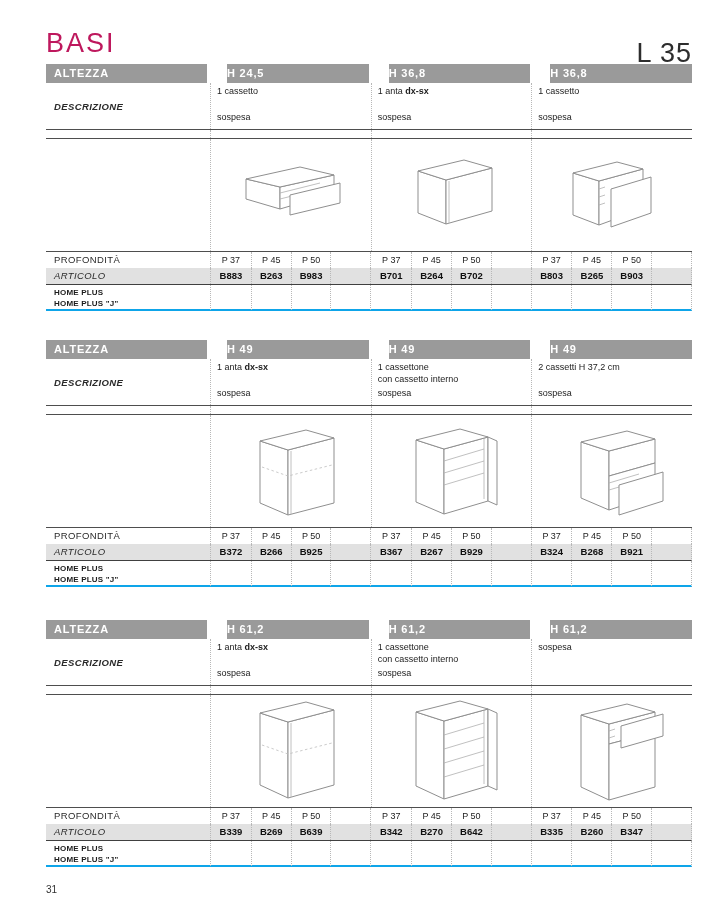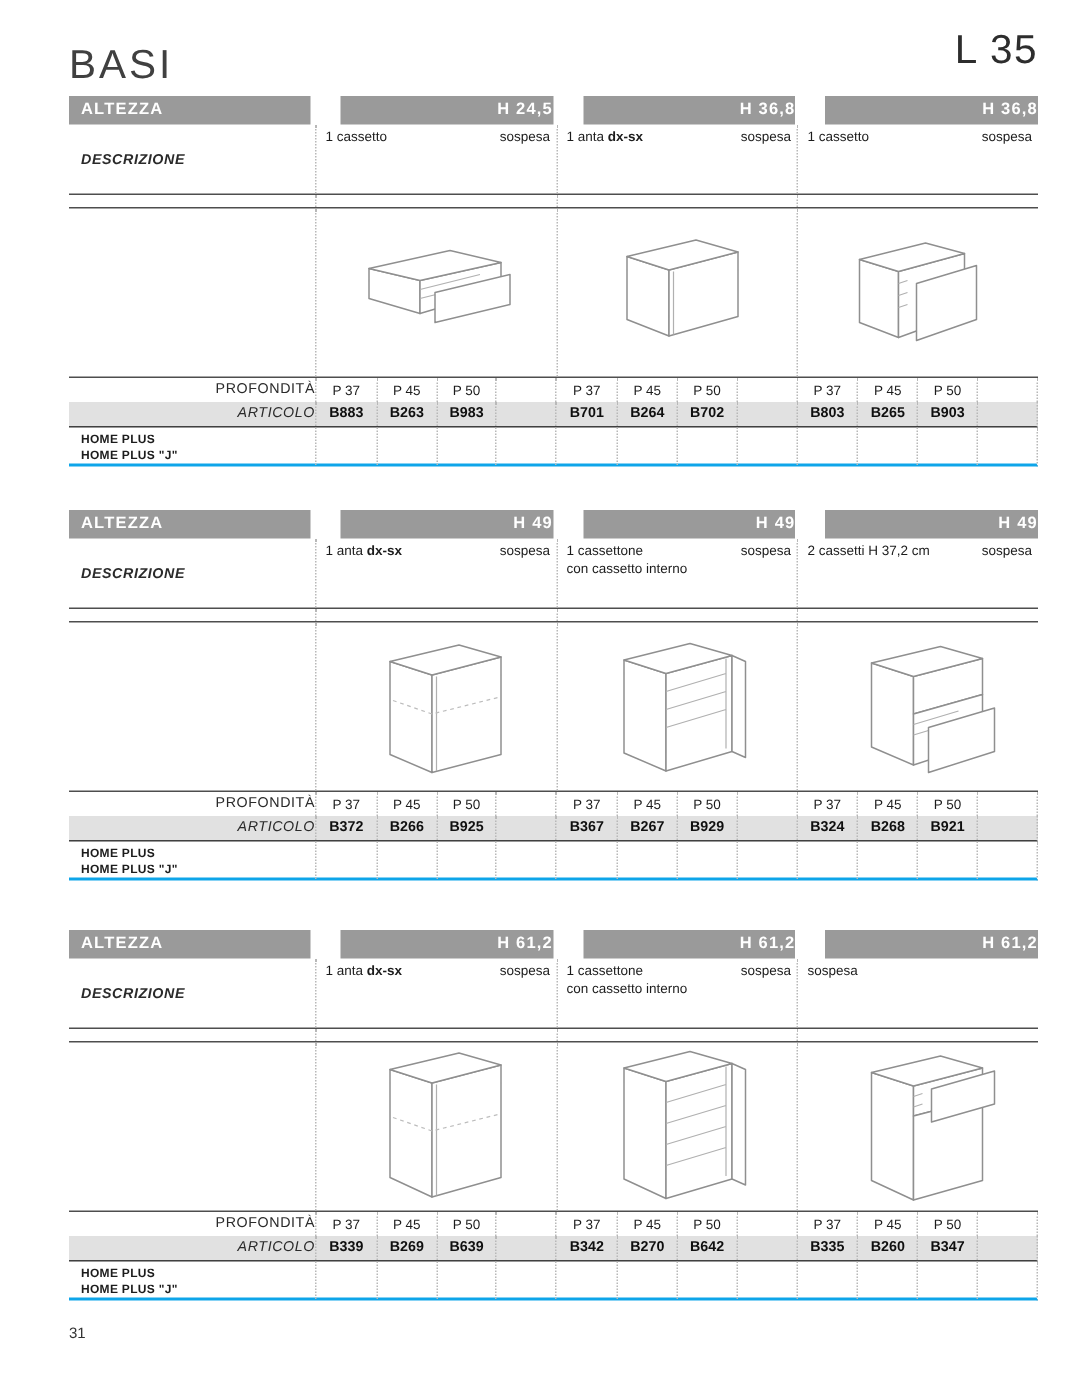--- a/index.html
+++ b/index.html
@@ -3,58 +3,58 @@
 <meta charset="utf-8">
 <style>
   html,body { margin:0; padding:0; }
   body {
     width:726px; height:920px; background:#ffffff; position:relative;
     font-family:"Liberation Sans", sans-serif; overflow:hidden;
     -webkit-font-smoothing:antialiased;
   }
   .title {
     position:absolute; top:30px; left:46px;
-    font-size:27px; font-weight:400; letter-spacing:2px; color:#404040; line-height:1;
+    font-size:27px; font-weight:400; letter-spacing:2px; color:#be185d; line-height:1;
   }
   .size-label {
-    position:absolute; top:20px; right:34px;
+    position:absolute; top:40px; right:34px;
     font-size:27px; font-weight:400; letter-spacing:1px; color:#2d2d2d; line-height:1;
   }
   .htable { position:absolute; left:46px; width:646px; }
   .t0 { top:64px; } .t1 { top:340px; } .t2 { top:620px; }
 
   .bar { display:grid; grid-template-columns:161px 1fr 1fr 1fr; column-gap:3px; height:19px;gap:20px; }
   .bar-cell {
     background:var(--bar,#9a9a9a); color:#fff; font-weight:bold; font-size:11px;
     line-height:19px; letter-spacing:0.8px; overflow:hidden;
   }
   .bar-label { padding-left:8px; }
-  .bar-h { text-align:right; }
+  .bar-h { text-align:left; }
 
   .grid-row { display:grid; grid-template-columns:164px 1fr 1fr 1fr; }
   .desc-row { height:46px; border-bottom:1px solid #4e4e4e; }
   .gap-row  { height:8px;  border-bottom:1px solid #4e4e4e; }
   .draw-row { height:112px; border-bottom:1px solid #4e4e4e; }
 
   .dot-l { border-left:1px dotted #b8b8b8; }
 
   .row-label { padding-left:8px; font-size:9.5px; color:#2a2a2a; letter-spacing:0.4px; }
   .desc-row .row-label { display:flex; align-items:center; font-style:italic;font-weight:bold; }
 
   .desc-cell {
-    display:flex; flex-direction:row; justify-content:space-between;
+    display:flex; flex-direction:column; justify-content:space-between;
     padding:3px 4px 5px 6px; font-size:9px; color:#1c1c1c;
   }
   .dline { line-height:1.3; }
   .desc-cell b { font-weight:bold;text-align:center; }
 
   .draw-cell { display:flex; align-items:center; justify-content:center; }
 
   .pa-row { height:16px; border-right:1px dotted #b8b8b8; }
-  .pa-row .row-label { line-height:16px;text-align:right; }
+  .pa-row .row-label { line-height:16px; }
   .sub-group { display:grid; grid-template-columns:repeat(4,1fr); }
   .sub {
     border-left:1px dotted #b8b8b8; text-align:center;
     font-size:9px; line-height:16px; color:#1c1c1c;
   }
   .art-row { background:var(--artbg,#e1e1e1); border-bottom:1px solid #404040; }
   .art-row .row-label { font-style:italic; line-height:16px; }
   .art-row .sub { font-weight:bold; font-size:9.5px; color:#0f0f0f; }
 
   .home-row { height:24px; border-bottom:2px solid #0ea5e9; border-right:1px dotted #b8b8b8; }

